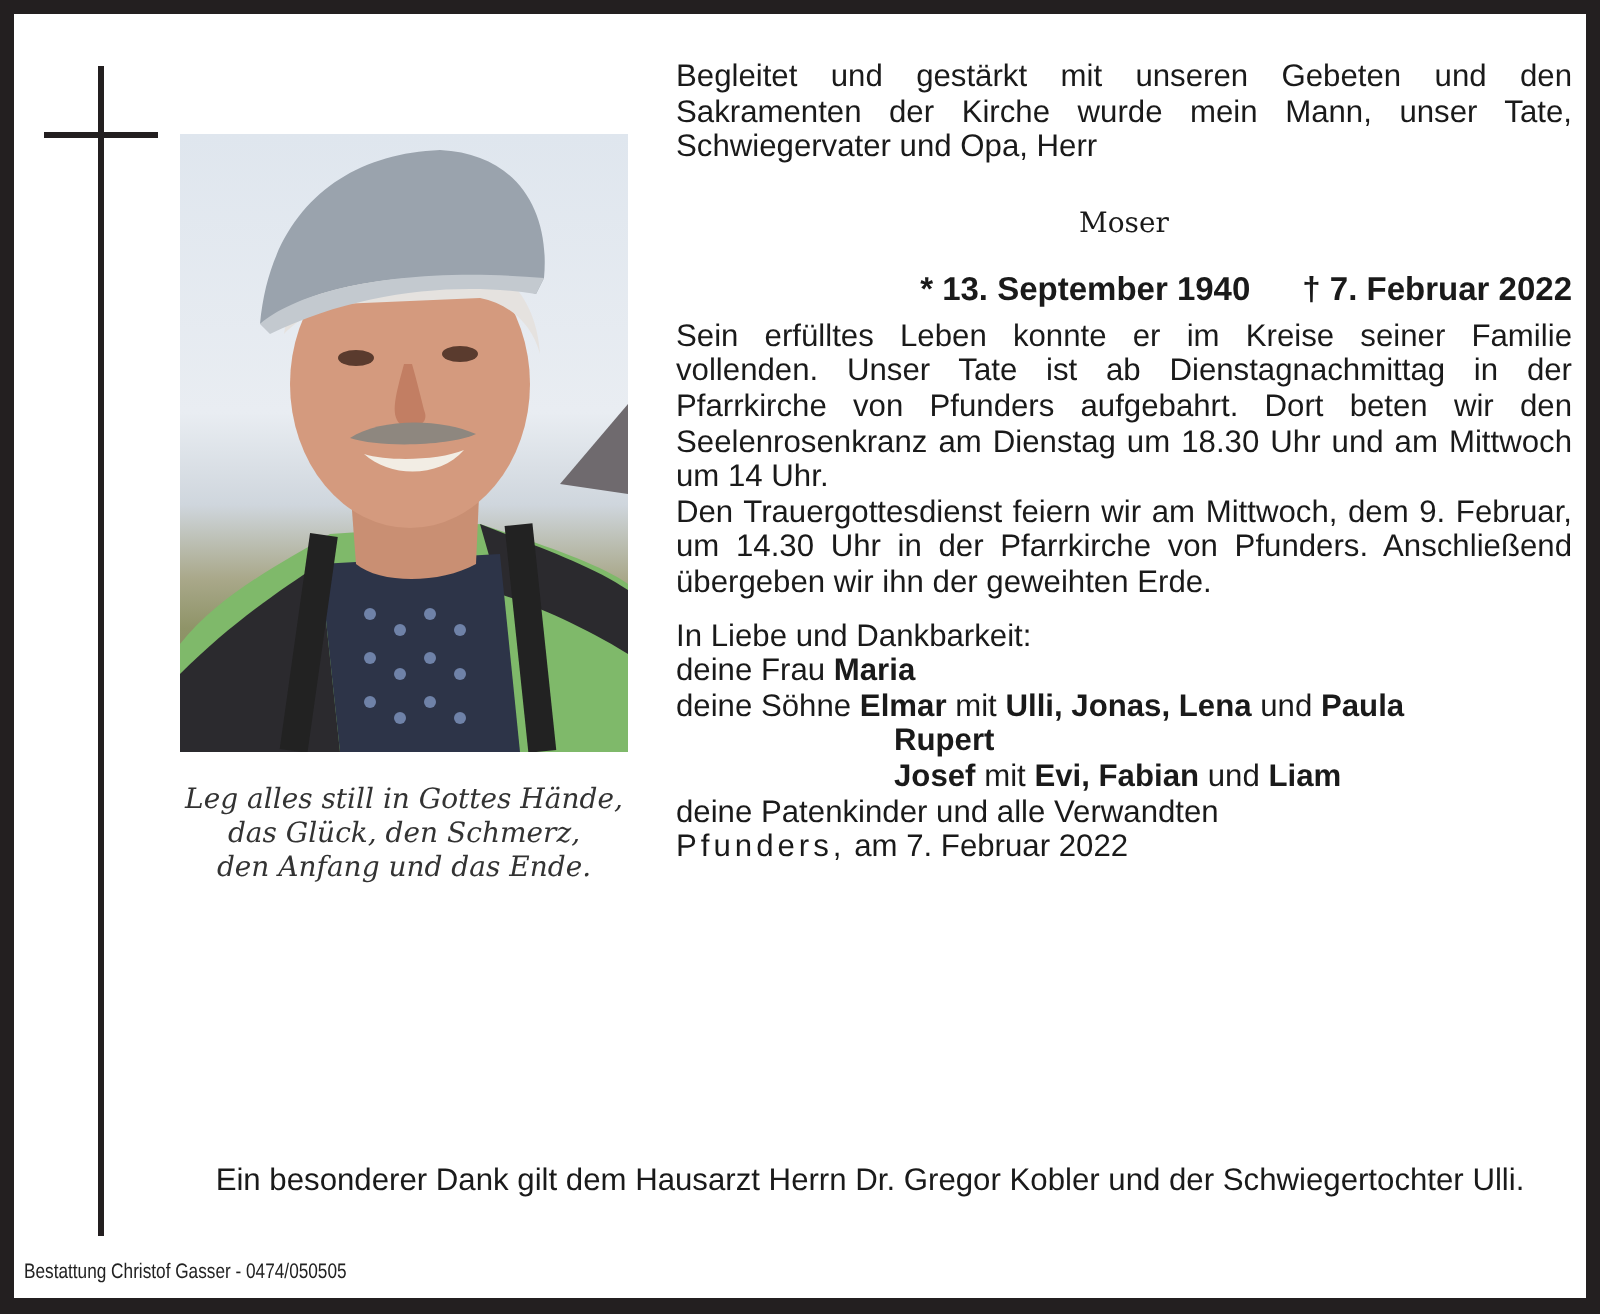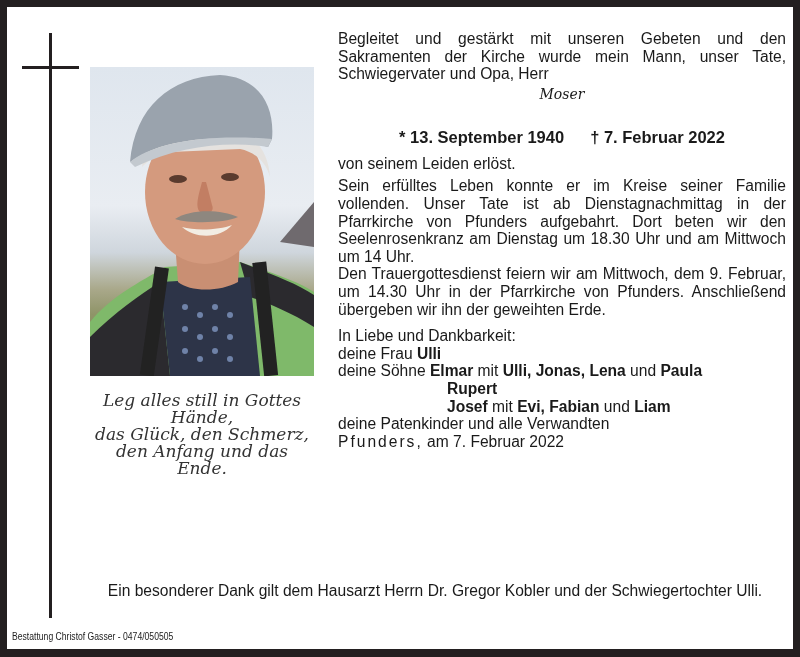--- a/index.html
+++ b/index.html
@@ -2,26 +2,26 @@
 <html><head>
 <meta charset="utf-8">
 <style>
   html, body { margin: 0; padding: 0; }
   body { width: 800px; height: 657px; background: #231f20; position: relative; overflow: hidden; font-family: "Liberation Sans", sans-serif; color: #1a1a1a; }
   .panel { position: absolute; left: 7px; top: 7px; width: 786px; height: 642px; background: #fff; }
   .cross-v { position: absolute; left: 49px; top: 33px; width: 3px; height: 585px; background: #231f20; }
   .cross-h { position: absolute; left: 22px; top: 66px; width: 57px; height: 3px; background: #231f20; }
   .photo { position: absolute; left: 90px; top: 67px; width: 224px; height: 309px; overflow: hidden; background: linear-gradient(180deg, #dfe6ee 0%, #e9edf2 45%, #cfd6dd 60%, #a9a88a 72%, #8f9468 80%, #7c7f5c 100%); }
   .photo svg { display: block; }
-  .poem { position: absolute; left: 90px; top: 392px; width: 224px; text-align: center; font-family: "DejaVu Serif", serif; font-style: italic; font-size: 17px; line-height: 17px; color: #333; }
+  .poem { position: absolute; left: 90px; top: 392px; width: 224px; text-align: center; font-family: "DejaVu Serif", serif; font-style: italic; font-size: 14px; line-height: 17px; color: #333; }
   .right { position: absolute; left: 338px; top: 30px; width: 448px; font-size: 15.6px; line-height: 17.6px; }
   .intro { text-align: justify; text-align-last: left; }
   .name { text-align: center; font-family: "DejaVu Serif", serif; font-style: italic; font-size: 38px; line-height: 44px; margin-top: 15px; letter-spacing: 0.5px; }
-  .nick { text-align: center; font-family: "DejaVu Serif", serif; font-style: italic; font-size: 14px; line-height: 18px; margin-top: 2px; }
-  .dates { text-align: center; font-weight: bold; font-size: 16.5px; line-height: 20px; margin-top: 24px; }
+  .nick { text-align: center; font-family: "DejaVu Serif", serif; font-size: 14px; line-height: 18px; margin-top: 20px; }
+  .dates { text-align: right; font-weight: bold; font-size: 16.5px; line-height: 20px; margin-top: 14px; }
   .dates span { display: inline-block; }
   .dates .gap { width: 26px; }
   .p { margin: 0; text-align: justify; text-align-last: left; }
   .mt6 { margin-top: 6px; }
   .mt4 { margin-top: 4px; }
   .mt10 { margin-top: 6px; }
   .family div { white-space: nowrap; }
   .indent { padding-left: 109px; }
   b { font-weight: bold; }
   .place { margin-top: 0; }
@@ -90,27 +90,26 @@
   <div>das Glück, den Schmerz,</div>
   <div>den Anfang und das Ende.</div>
 </div>
 
 <div class="right">
   <p class="p intro">Begleitet und gestärkt mit unseren Gebeten und den Sakramenten der Kirche wurde mein Mann, unser Tate, Schwiegervater und Opa, Herr</p>
   <div class="nick">Moser</div>
   <div class="dates">
     <span>* 13. September 1940</span><span class="gap"></span><span>† 7. Februar 2022</span>
   </div>
-  <p class="p mt10" style="margin-top:8px;">von seinem Leiden erlöst.</p>
   <p class="p mt4" style="margin-top:5px;">Sein erfülltes Leben konnte er im Kreise seiner Familie vollenden. Unser Tate ist ab Dienstagnachmittag in der Pfarrkirche von Pfunders aufgebahrt. Dort beten wir den Seelenrosenkranz am Dienstag um 18.30 Uhr und am Mittwoch um 14 Uhr.</p>
   <p class="p">Den Trauergottesdienst feiern wir am Mittwoch, dem 9. Februar, um 14.30 Uhr in der Pfarrkirche von Pfunders. Anschließend übergeben wir ihn der geweihten Erde.</p>
 
   <div class="family mt6" style="margin-top:9px;">
     <div>In Liebe und Dankbarkeit:</div>
-    <div><span>deine Frau </span><b>Ulli</b></div>
+    <div><span>deine Frau </span><b>Maria</b></div>
     <div><span>deine Söhne </span><b>Elmar</b><span> mit </span><b>Ulli, Jonas, Lena</b><span> und </span><b>Paula</b></div>
     <div class="indent"><b>Rupert</b></div>
     <div class="indent"><b>Josef</b><span> mit </span><b>Evi, Fabian</b><span> und </span><b>Liam</b></div>
     <div>deine Patenkinder und alle Verwandten</div>
   </div>
 
   <div class="place">
     <span class="spaced">Pfunders,</span><span> am 7. Februar 2022</span>
   </div>
 </div>

